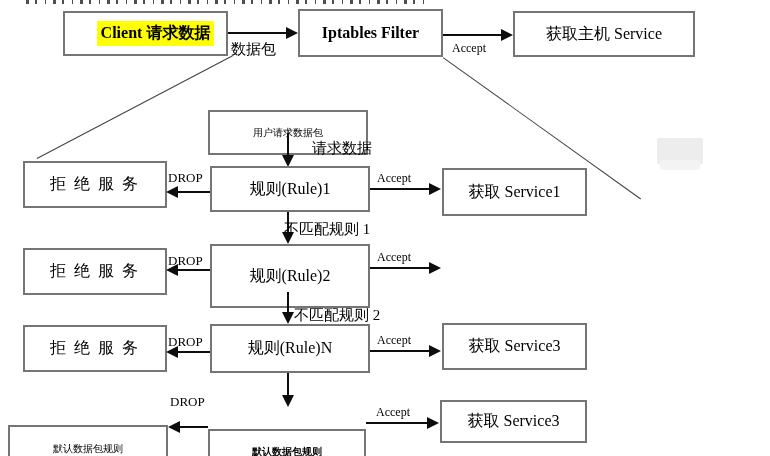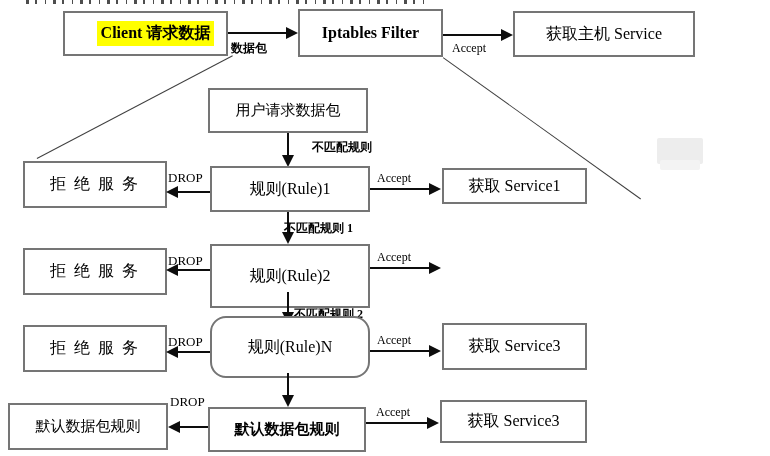--- a/index.html
+++ b/index.html
@@ -15,39 +15,39 @@
   .box{
     position:absolute;
     border:2px solid #757575;
     background:#fff;
     display:flex;align-items:center;justify-content:center;
     box-sizing:border-box;
     font-size:16px;
     white-space:nowrap;
   }
   .bold{font-weight:bold;}
-  .cn15{font-size:15px;}
+  .cn15{font-size:10px;margin-top:22px;}
   .spaced{letter-spacing:2px;}
   .hl-label{
     background:#ffff00;
     font-weight:bold;
     padding:2px 4px;
     font-size:16px;
   }
   
   .hline{position:absolute;height:2px;background:#0d0d0d;}
   .vline{position:absolute;width:2px;background:#0d0d0d;}
   .diag{position:absolute;height:1.4px;background:#404040;transform-origin:left center;}
   
   .head-r{position:absolute;width:0;height:0;border-top:6px solid transparent;border-bottom:6px solid transparent;border-left:12px solid #0d0d0d;}
   .head-l{position:absolute;width:0;height:0;border-top:6px solid transparent;border-bottom:6px solid transparent;border-right:12px solid #0d0d0d;}
   .head-d{position:absolute;width:0;height:0;border-left:6px solid transparent;border-right:6px solid transparent;border-top:12px solid #0d0d0d;}
   
   .lbl{position:absolute;white-space:nowrap;}
-  .lbl-cn{font-size:12px;font-weight:bold;}
+  .lbl-cn{font-size:15px;}
   .lbl-en{font-size:12px;}
   .lbl-drop{font-size:13px;}
   
   .cropped-strip{
     position:absolute;left:26px;top:0;width:400px;height:4px;
     background:repeating-linear-gradient(90deg,#2e2e2e 0 3px,transparent 3px 9px,#2e2e2e 9px 11px,transparent 11px 19px,#2e2e2e 19px 20px,transparent 20px 27px);
     opacity:.85;
   }
   .smudge{position:absolute;background:#ededed;border-radius:2px;}
   .smudge.s2{background:#f3f3f3;}
@@ -84,29 +84,29 @@
 
   <div class="diag" style="left:37px;top:158px;width:221px;transform:rotate(-27.7deg);"></div>
   <div class="diag" style="left:443px;top:57px;width:243px;transform:rotate(35.6deg);"></div>
 
   <div class="box cn15" style="left:208px;top:88px;width:160px;height:45px;">
     <span>用户请求数据包</span>
   </div>
 
   <div class="vline" style="left:287px;top:133px;height:23px;"></div>
   <div class="head-d" style="left:282px;top:155px;"></div>
-  <div class="lbl lbl-cn" style="left:312px;top:139px;">不匹配规则</div>
+  <div class="lbl lbl-cn" style="left:312px;top:139px;">请求数据</div>
 
   <div class="box spaced" style="left:23px;top:161px;width:144px;height:47px;">
     <span>拒 绝 服 务</span>
   </div>
   <div class="box" style="left:210px;top:166px;width:160px;height:46px;">
     <span>规则(Rule)1</span>
   </div>
-  <div class="box" style="left:442px;top:168px;width:145px;height:36px;">
+  <div class="box" style="left:442px;top:168px;width:145px;height:48px;">
     <span>获取 Service1</span>
   </div>
 
   <div class="hline" style="left:177px;top:191px;width:33px;"></div>
   <div class="head-l" style="left:166px;top:186px;"></div>
   <div class="lbl lbl-drop" style="left:168px;top:170px;">DROP</div>
 
   <div class="hline" style="left:370px;top:188px;width:62px;"></div>
   <div class="head-r" style="left:429px;top:183px;"></div>
   <div class="lbl lbl-en" style="left:377px;top:171px;">Accept</div>
@@ -130,21 +130,21 @@
   <div class="head-r" style="left:429px;top:262px;"></div>
   <div class="lbl lbl-en" style="left:377px;top:250px;">Accept</div>
 
   <div class="vline" style="left:287px;top:292px;height:21px;"></div>
   <div class="head-d" style="left:282px;top:312px;"></div>
   <div class="lbl lbl-cn" style="left:294px;top:306px;">不匹配规则 2</div>
 
   <div class="box spaced" style="left:23px;top:325px;width:144px;height:47px;">
     <span>拒 绝 服 务</span>
   </div>
-  <div class="box" style="left:210px;top:316px;width:160px;height:62px;border-radius:16px;">
+  <div class="box" style="left:210px;top:324px;width:160px;height:49px;">
     <span>规则(Rule)N</span>
   </div>
   <div class="box" style="left:442px;top:323px;width:145px;height:47px;">
     <span>获取 Service3</span>
   </div>
 
   <div class="hline" style="left:177px;top:351px;width:33px;"></div>
   <div class="head-l" style="left:166px;top:346px;"></div>
   <div class="lbl lbl-drop" style="left:168px;top:334px;">DROP</div>
 

